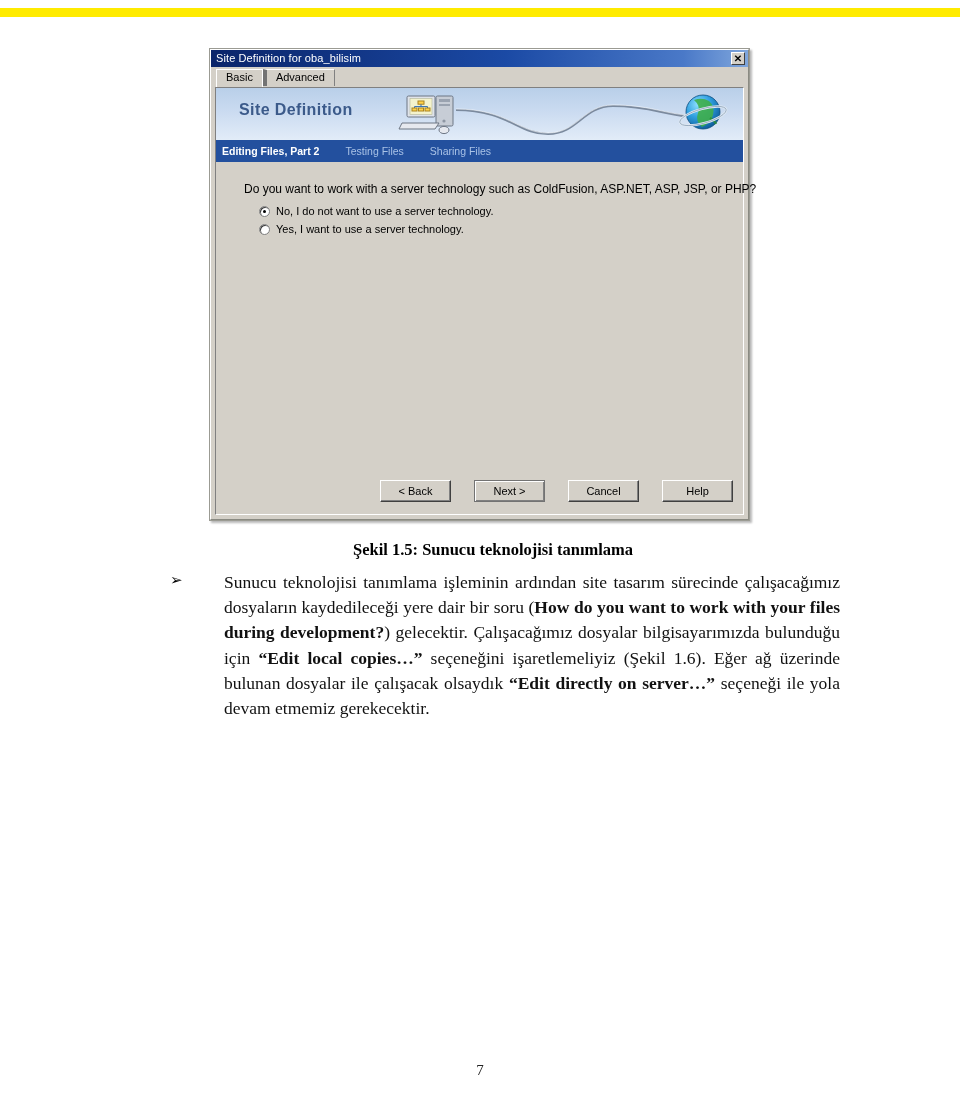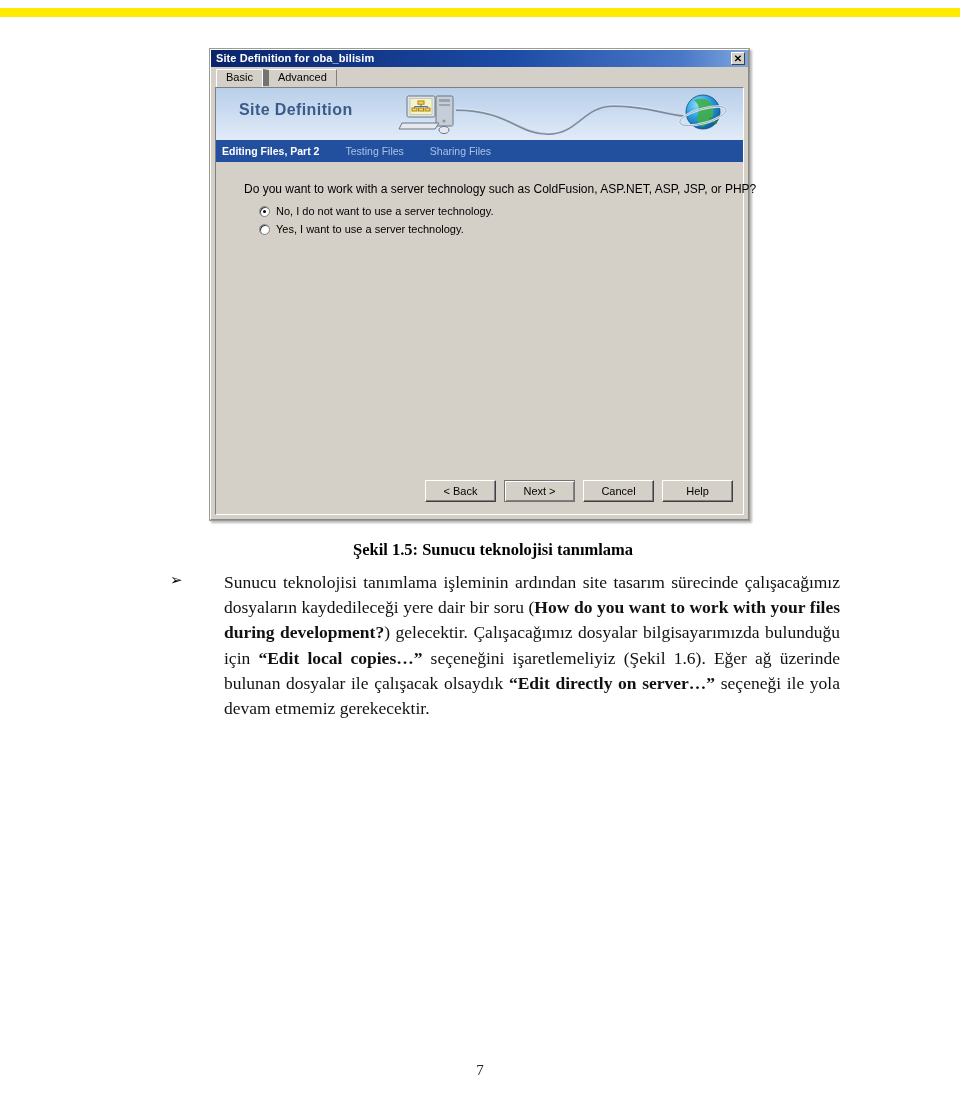--- a/index.html
+++ b/index.html
@@ -55,21 +55,21 @@
     flex: 0 0 17px;
     background: linear-gradient(to right, #0a246a 0%, #1b4aa5 55%, #4a79c8 88%, #7fa6dc 100%);
     display: flex;
     align-items: center;
     padding: 0 2px 0 5px;
     position: relative;
   }
   .title-text {
     color: #ffffff;
     font-family: "Liberation Sans", sans-serif;
-    font-weight: bold;
+    font-weight: normal;
     font-size: 11px;
     letter-spacing: .1px;
     white-space: nowrap;
     line-height: 1;
   }
   .close-btn {
     position: absolute;
     right: 3px; top: 2px;
     width: 14px; height: 13px;
     background: #d4d0c8;
@@ -110,21 +110,21 @@
     cursor: default;
   }
   .tab.sel {
     border-top: 1px solid #ffffff;
     border-left: 1px solid #ffffff;
     border-right: 1px solid #ffffff;
     margin-bottom: -1px;
     padding-bottom: 4px;
   }
   .tab.unsel {
-    border-left: 6px solid #737373;
+    border-left: 4px solid #737373;
     border-right: 1px solid #808080;
     border-top: 1px solid #ffffff;
   }
 
   
   .client {
     flex: 1 1 auto;
     margin: 0 4px 4px 4px;
     background: #f0abfc;
     box-sizing: border-box;
@@ -238,21 +238,21 @@
     white-space: nowrap;
     line-height: 1;
   }
 
   
   .footer {
     position: absolute;
     right: 10px;
     bottom: 12px;
     display: flex;
-    gap: 8px;
+    gap: 23px;
   }
   .btn {
     width: 71px;
     height: 22px;
     background: #d4d0c8;
     box-sizing: border-box;
     border-top: 1px solid #ffffff;
     border-left: 1px solid #ffffff;
     border-right: 1px solid #404040;
     border-bottom: 1px solid #404040;

